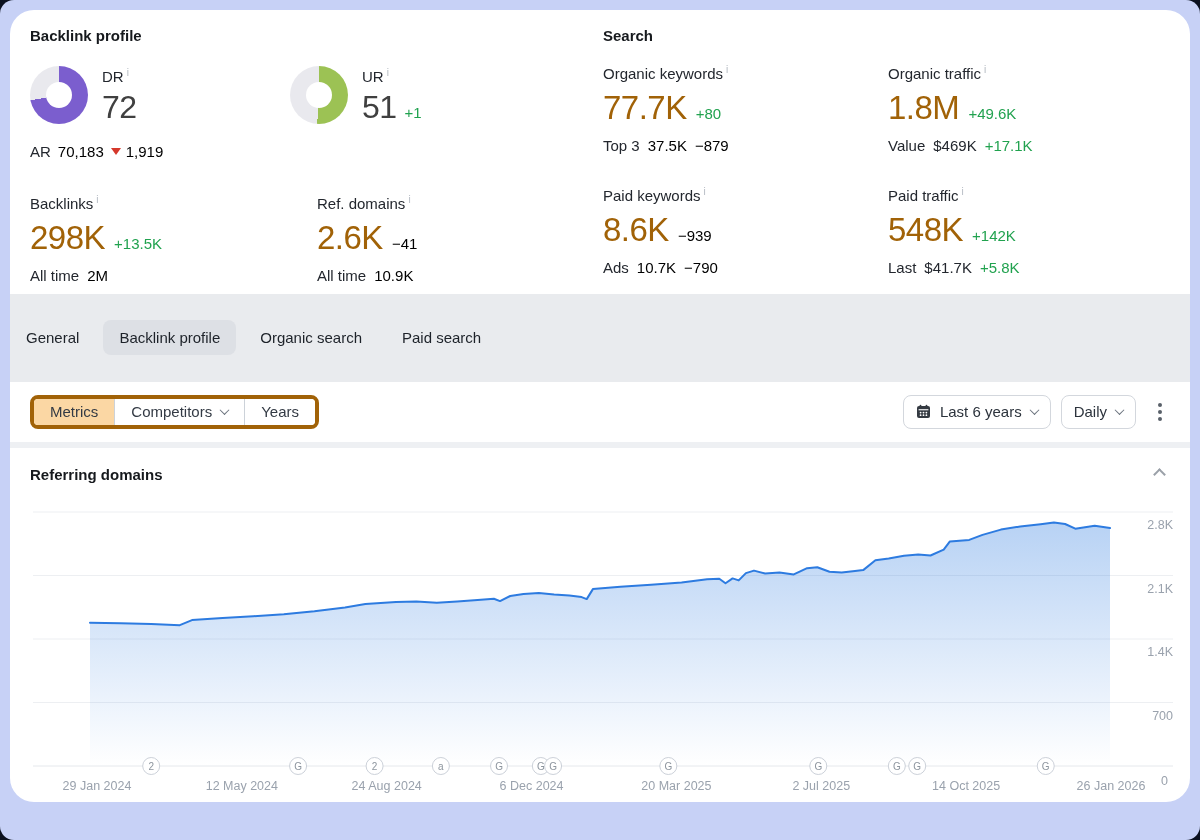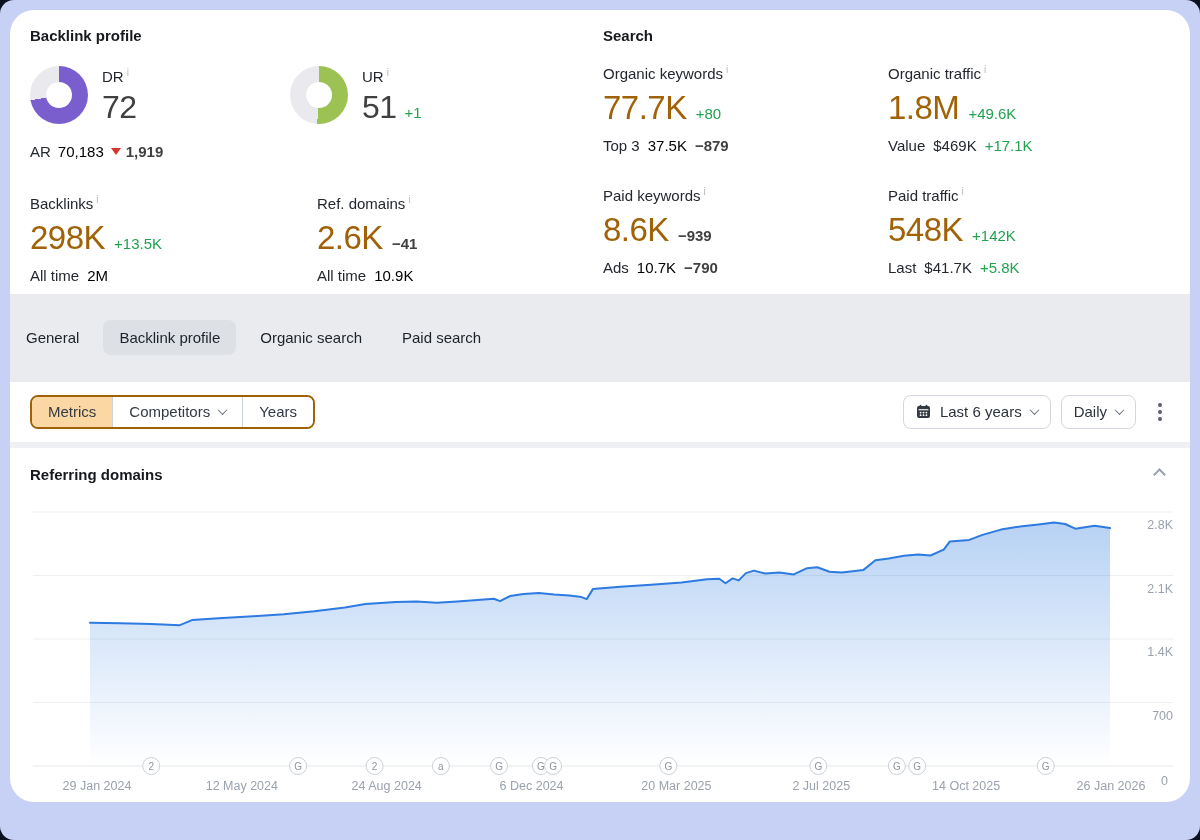--- a/index.html
+++ b/index.html
@@ -24,33 +24,33 @@
   .ar-row { margin-top:17px; font-size:15px; display:flex; align-items:center; gap:7px; }
   .ar-label { color:#23272e; }
   .blue { color:#000000; }
   .tri-down { width:0; height:0; border-left:5px solid transparent; border-right:5px solid transparent; border-top:7px solid #d5382b; display:inline-block; margin-right:-2px; }
   .cards-row { display:grid; grid-template-columns:287px auto; margin-top:34px; }
   .m-label { font-size:15px; color:#23272e; }
   .m-valrow { display:flex; align-items:baseline; gap:9px; margin-top:7px; }
   .m-value { font-size:33px; color:#a16207; letter-spacing:-0.5px; }
   .delta { font-size:15px; }
   .delta.up { color:#21a24f; }
-  .delta.down { color:#404040;font-weight:bold; }
+  .delta.down { color:#000000; }
   .m-sub { margin-top:10px; font-size:15px; display:flex; gap:8px; align-items:baseline; }
   .m-sub .k { color:#23272e; }
   .search-grid { display:grid; grid-template-columns:285px auto; margin-top:20px; row-gap:32px; }
 
   
   .tabbar { height:90px; background:#e9ebee; display:flex; align-items:center; gap:8px; }
   .tab { font-size:15px; color:#1d2229; padding:9px 16px; border-radius:8px; cursor:pointer; white-space:nowrap; }
   .tab.active { background:#dde0e5; }
 
   
   .controls { height:62px; display:flex; align-items:center; padding:0 20px; background:#fff; }
-  .segmented { display:flex; border:2px solid #a16207; border-radius:8px; overflow:hidden; height:34px; }
+  .segmented { display:flex; border:4px solid #a16207; border-radius:8px; overflow:hidden; height:34px; }
   .seg { display:flex; align-items:center; gap:9px; padding:0 16px; font-size:15px; color:#333a44; border-left:1px solid #ccd2d9; background:#fff; cursor:pointer; }
   .seg:first-child { border-left:none; }
   .seg.active { background:#fbd7a4; }
   .right-controls { margin-left:auto; display:flex; align-items:center; gap:10px; }
   .btn { height:34px; border:1px solid #d3d7dd; border-radius:8px; display:flex; align-items:center; gap:9px; padding:0 12px; font-size:15px; color:#2c333c; background:#fff; cursor:pointer; }
   .chev { width:7px; height:7px; border-right:1.8px solid #6a727d; border-bottom:1.8px solid #6a727d; transform:rotate(45deg) translate(-1px,-1px); display:inline-block; }
   .chev-up { transform:rotate(-135deg); width:9px; height:9px; border-width:2px; border-color:#9aa0a8; }
   .kebab { display:flex; flex-direction:column; gap:3px; padding:6px 8px; margin-left:4px; cursor:pointer; }
   .kebab i { width:4px; height:4px; border-radius:50%; background:#596069; }
 

